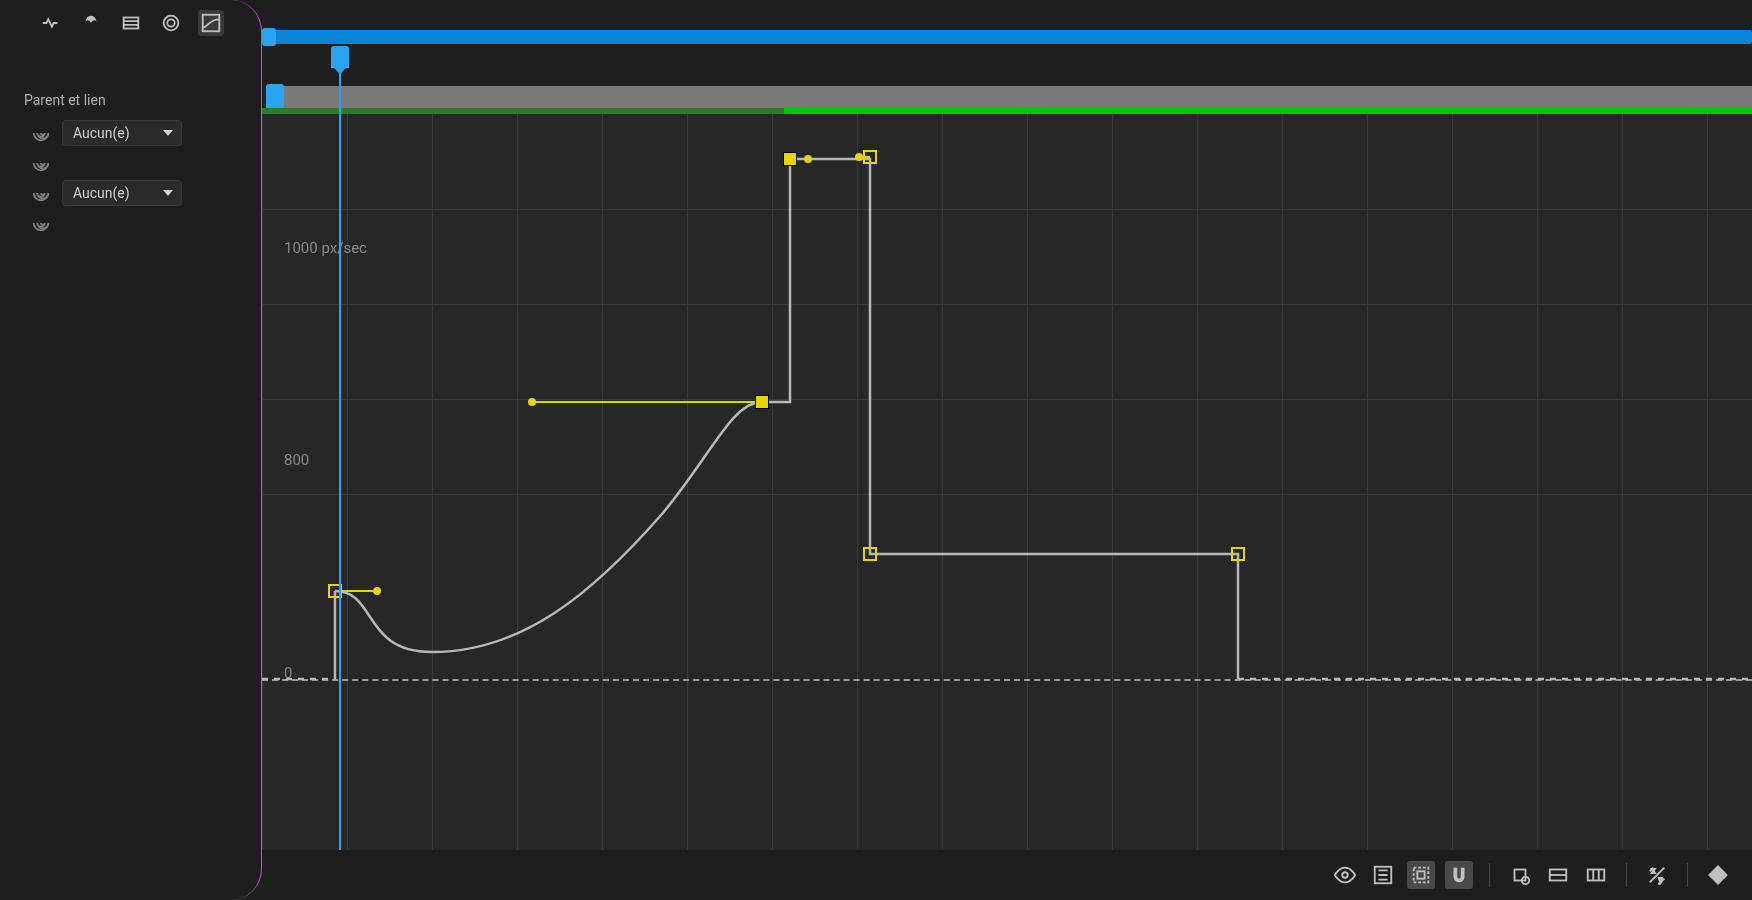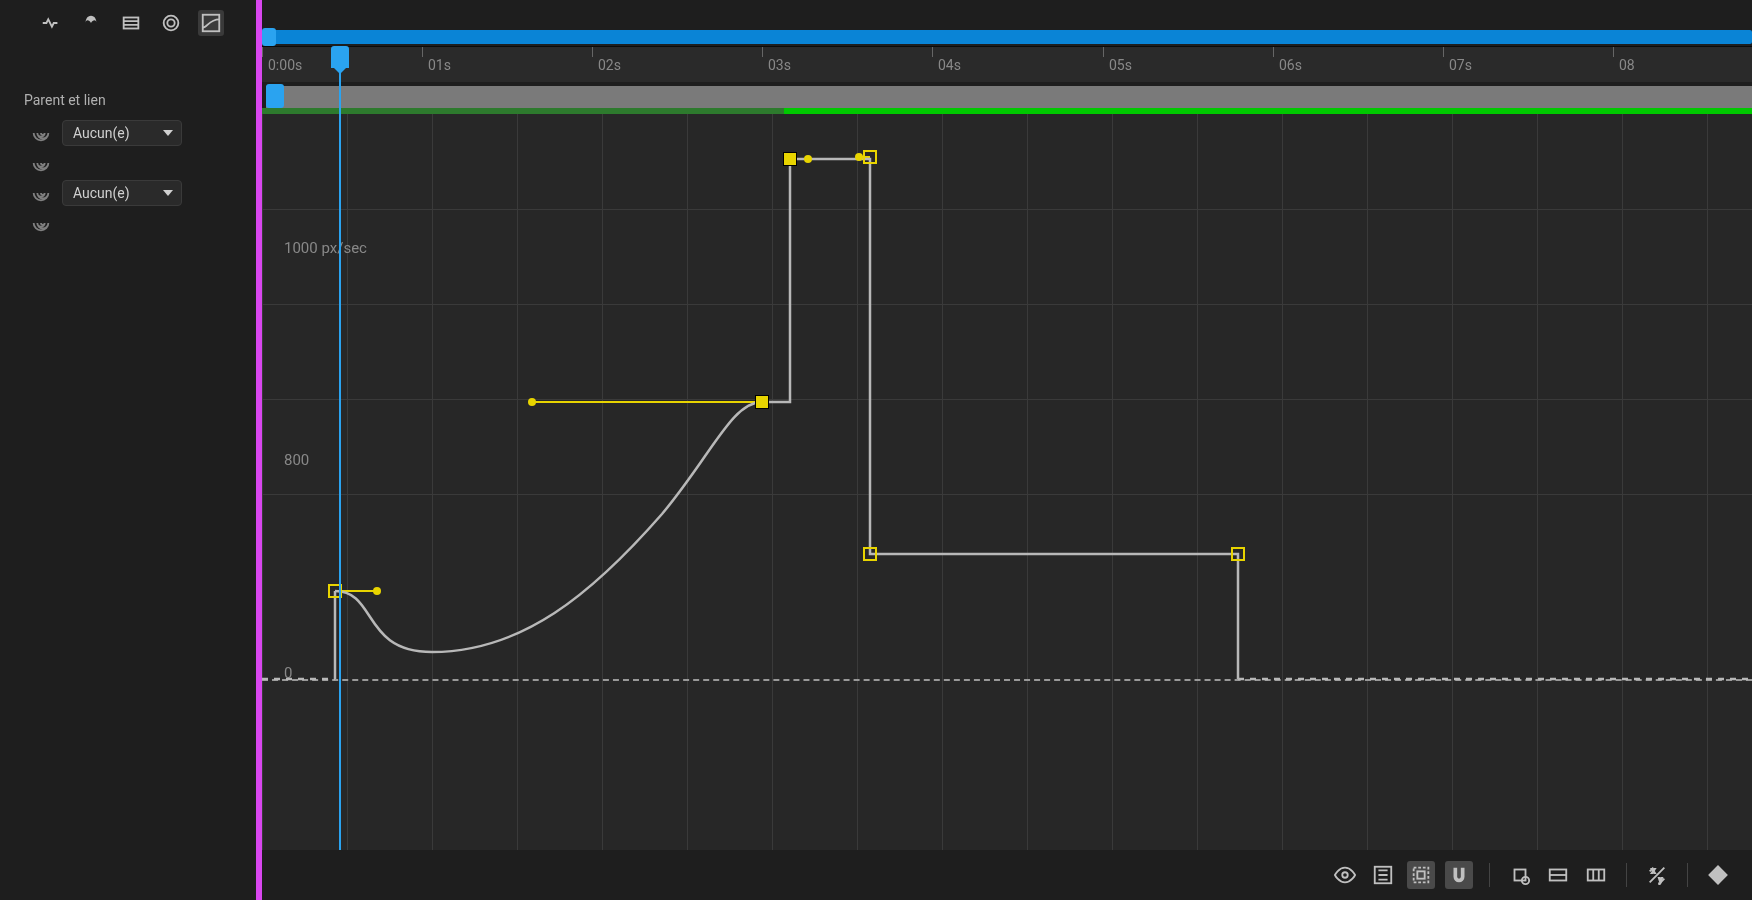--- a/index.html
+++ b/index.html
@@ -11,21 +11,22 @@
     width: 1752px;
     height: 900px;
     position: relative;
   }
   .left-panel {
     position: absolute;
     top: 0; left: 0;
     width: 262px;
     height: 100%;
     background: #1e1e1e;
-    border-right: 6px solid #d946ef;
+    border-right: 1px solid #d946ef;
+    border-radius: 31px;
   }
   .left-top-icons {
     position: absolute;
     top: 10px; left: 38px;
     display: flex;
     gap: 14px;
     align-items: center;
   }
   .icon-btn {
     width: 26px; height: 26px;
@@ -355,31 +356,20 @@
 </div>
 
 <div class="timeline-area">
 
   <div class="ruler-scrollbar">
     <div class="ruler-thumb">
       <div class="ruler-thumb-handle"></div>
     </div>
   </div>
 
-  <div class="time-ruler" id="time-ruler">
-      <div class="time-tick" style="left: 6px;">0:00s</div>
-      <div class="time-tick" style="left: 166px;">01s</div>
-      <div class="time-tick" style="left: 336px;">02s</div>
-      <div class="time-tick" style="left: 506px;">03s</div>
-      <div class="time-tick" style="left: 676px;">04s</div>
-      <div class="time-tick" style="left: 847px;">05s</div>
-      <div class="time-tick" style="left: 1017px;">06s</div>
-      <div class="time-tick" style="left: 1187px;">07s</div>
-      <div class="time-tick" style="left: 1357px;">08</div>
-    </div>
 
   <div class="workarea-bar">
     <div class="workarea-range">
       <div class="workarea-handle"></div>
     </div>
   </div>
 
   <div class="green-bar">
     <div class="green-cached"></div>
     <div class="green-rendered"></div>

